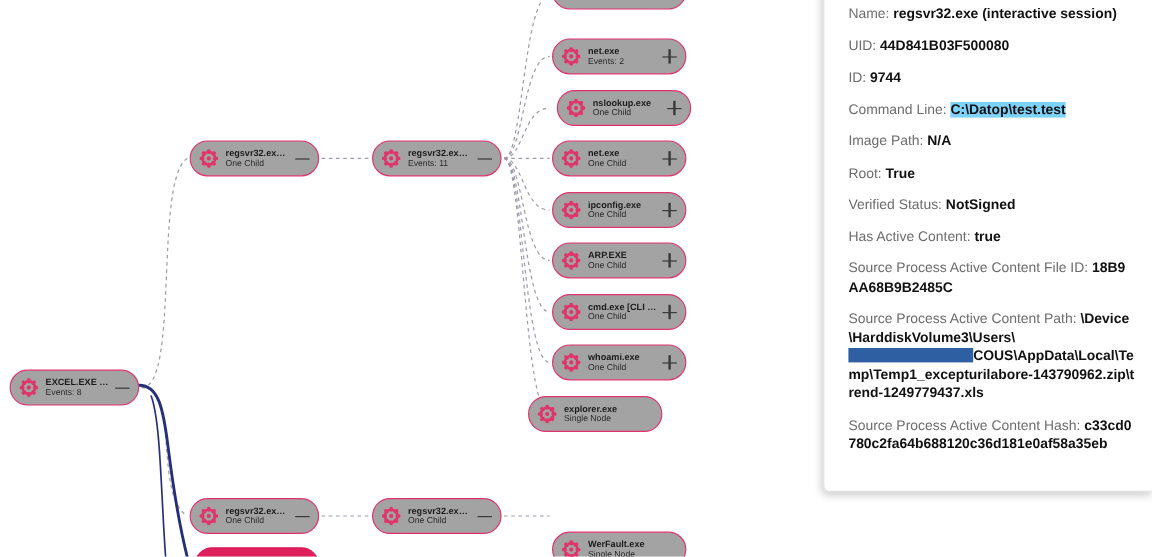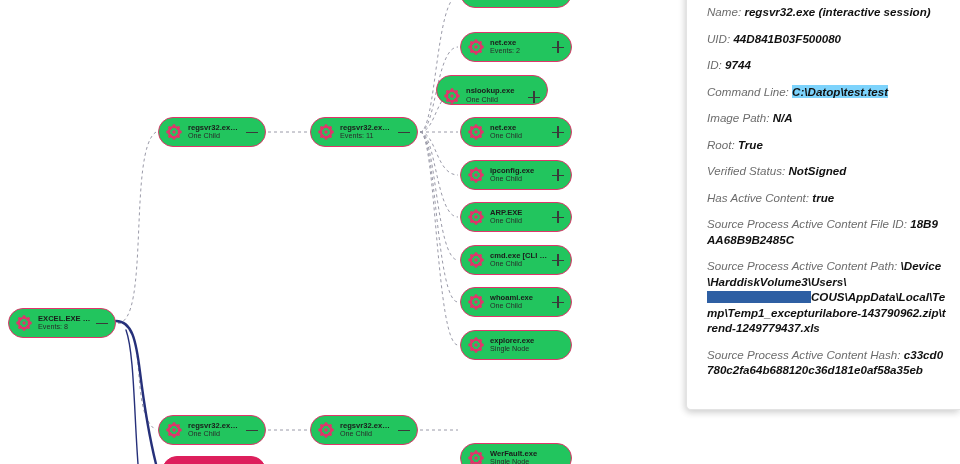--- a/index.html
+++ b/index.html
@@ -14,21 +14,21 @@
 
   
   #graph { position: absolute; left: 0; top: 0; width: 686px; height: 464px; overflow: hidden; }
   #edges { position: absolute; left: 0; top: 0; width: 686px; height: 464px; }
 
   .node {
     position: absolute;
     height: 30px;
     border: 1.4px solid #E0356B;
     border-radius: 16px;
-    background: #22c55e;
+    background: #a3a3a3;
     display: flex;
     align-items: center;
     padding: 0 6px 0 7px;
     z-index: 3;
   }
   .node.selected {
     background: #DD1F5C;
     border-color: #DD1F5C;
   }
   .node .gear { flex: 0 0 16px; width: 16px; height: 16px; margin-right: 6px; display:block; }
@@ -60,21 +60,20 @@
     box-shadow: -2px 2px 7px rgba(0,0,0,0.10), 0 3px 7px rgba(0,0,0,0.10);
     padding: 14px 14px 0 20px;
     overflow: hidden;
   }
   .prow {
     font-size: 11.6px;
     line-height: 15.5px;
     margin-bottom: 11px;
     color: #0f0f0f;
     word-break: break-all;
-    font-style: italic;
   }
   .plabel { color: #6c6c6c; font-weight: normal; }
   .pval { color: #111111; font-weight: bold; }
   .pval.sel { background: #7dd3fc; }
   .redact {
     display: inline-block; vertical-align: -2px;
     width: 104px; height: 12px; background: #2E5FA3;
   }
 </style>
 </head>
@@ -127,21 +126,21 @@
             <rect x="6.6" y="0.3" width="2.8" height="4" rx="1" fill="#E0356B" transform="rotate(315 8 8)"></rect>
             <circle cx="8" cy="8" r="5.3" fill="none" stroke="#E0356B" stroke-width="2.1"></circle>
             <circle cx="8" cy="8" r="1.7" fill="#E0356B"></circle>
           </svg></span>
         <div class="txt">
           <div class="nm">net.exe</div>
           <div class="sub">Events: 2</div>
         </div>
         <span class="tog plus"></span>
       </div>
-      <div class="node" style="left: 436px; top: 75px; width: 112px; align-items: flex-end;">
+      <div class="node" style="left: 464px; top: 75px; width: 112px;">
         <span class="gear"><svg viewBox="0 0 16 16" width="16" height="16">
             <rect x="6.6" y="0.3" width="2.8" height="4" rx="1" fill="#E0356B" transform="rotate(0 8 8)"></rect>
             <rect x="6.6" y="0.3" width="2.8" height="4" rx="1" fill="#E0356B" transform="rotate(45 8 8)"></rect>
             <rect x="6.6" y="0.3" width="2.8" height="4" rx="1" fill="#E0356B" transform="rotate(90 8 8)"></rect>
             <rect x="6.6" y="0.3" width="2.8" height="4" rx="1" fill="#E0356B" transform="rotate(135 8 8)"></rect>
             <rect x="6.6" y="0.3" width="2.8" height="4" rx="1" fill="#E0356B" transform="rotate(180 8 8)"></rect>
             <rect x="6.6" y="0.3" width="2.8" height="4" rx="1" fill="#E0356B" transform="rotate(225 8 8)"></rect>
             <rect x="6.6" y="0.3" width="2.8" height="4" rx="1" fill="#E0356B" transform="rotate(270 8 8)"></rect>
             <rect x="6.6" y="0.3" width="2.8" height="4" rx="1" fill="#E0356B" transform="rotate(315 8 8)"></rect>
             <circle cx="8" cy="8" r="5.3" fill="none" stroke="#E0356B" stroke-width="2.1"></circle>
@@ -241,21 +240,21 @@
             <rect x="6.6" y="0.3" width="2.8" height="4" rx="1" fill="#E0356B" transform="rotate(315 8 8)"></rect>
             <circle cx="8" cy="8" r="5.3" fill="none" stroke="#E0356B" stroke-width="2.1"></circle>
             <circle cx="8" cy="8" r="1.7" fill="#E0356B"></circle>
           </svg></span>
         <div class="txt">
           <div class="nm">whoami.exe</div>
           <div class="sub">One Child</div>
         </div>
         <span class="tog plus"></span>
       </div>
-      <div class="node" style="left: 460px; top: 330px; width: 112px; justify-content: space-between;">
+      <div class="node" style="left: 440px; top: 330px; width: 112px; justify-content: space-between;">
         <span class="gear"><svg viewBox="0 0 16 16" width="16" height="16">
             <rect x="6.6" y="0.3" width="2.8" height="4" rx="1" fill="#E0356B" transform="rotate(0 8 8)"></rect>
             <rect x="6.6" y="0.3" width="2.8" height="4" rx="1" fill="#E0356B" transform="rotate(45 8 8)"></rect>
             <rect x="6.6" y="0.3" width="2.8" height="4" rx="1" fill="#E0356B" transform="rotate(90 8 8)"></rect>
             <rect x="6.6" y="0.3" width="2.8" height="4" rx="1" fill="#E0356B" transform="rotate(135 8 8)"></rect>
             <rect x="6.6" y="0.3" width="2.8" height="4" rx="1" fill="#E0356B" transform="rotate(180 8 8)"></rect>
             <rect x="6.6" y="0.3" width="2.8" height="4" rx="1" fill="#E0356B" transform="rotate(225 8 8)"></rect>
             <rect x="6.6" y="0.3" width="2.8" height="4" rx="1" fill="#E0356B" transform="rotate(270 8 8)"></rect>
             <rect x="6.6" y="0.3" width="2.8" height="4" rx="1" fill="#E0356B" transform="rotate(315 8 8)"></rect>
             <circle cx="8" cy="8" r="5.3" fill="none" stroke="#E0356B" stroke-width="2.1"></circle>

